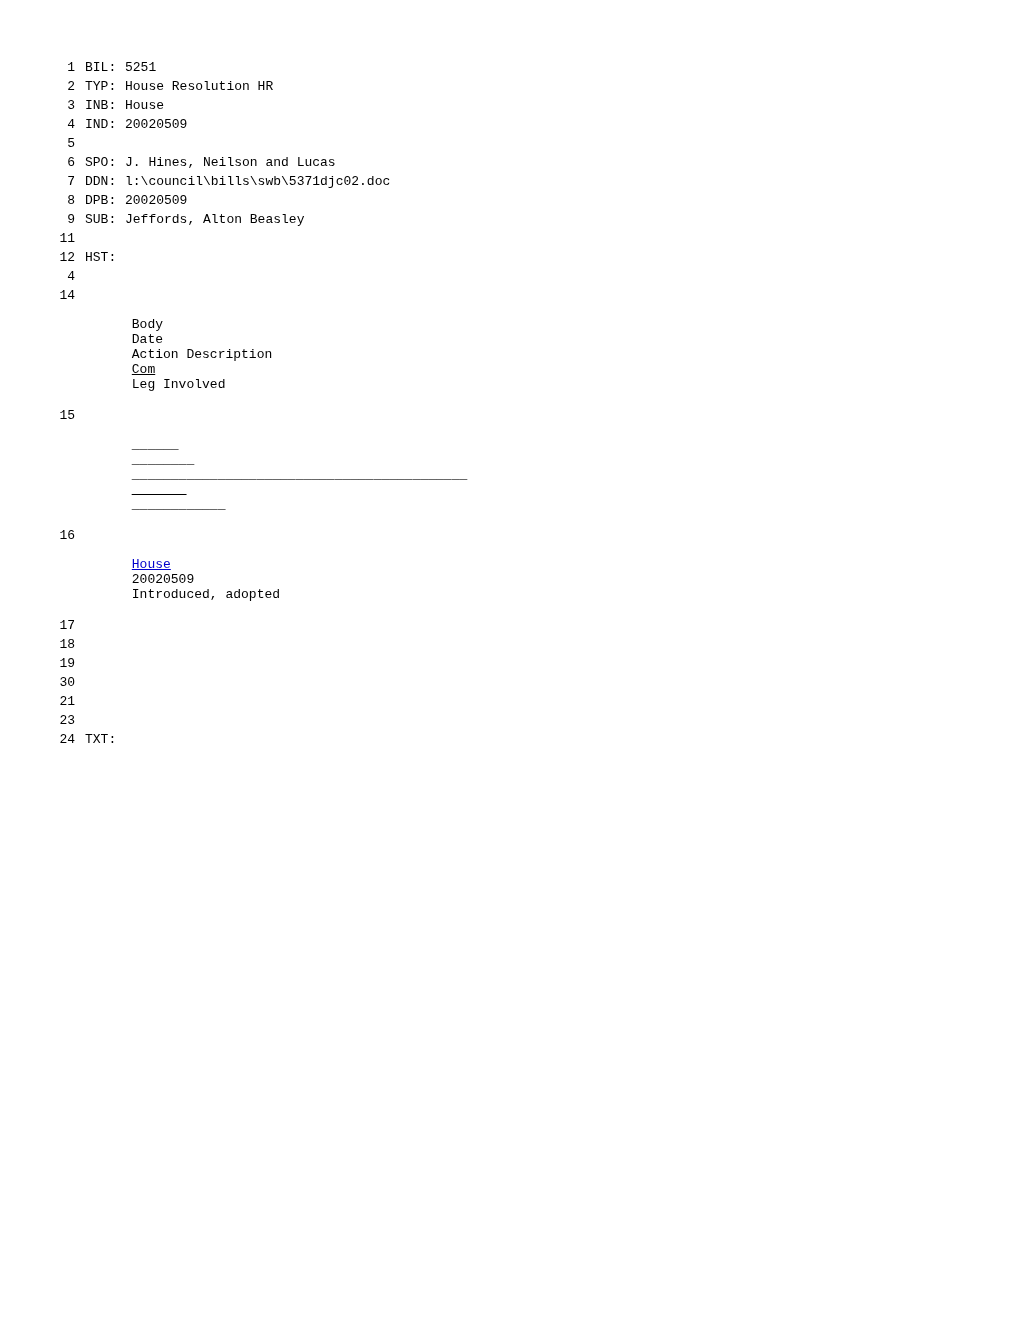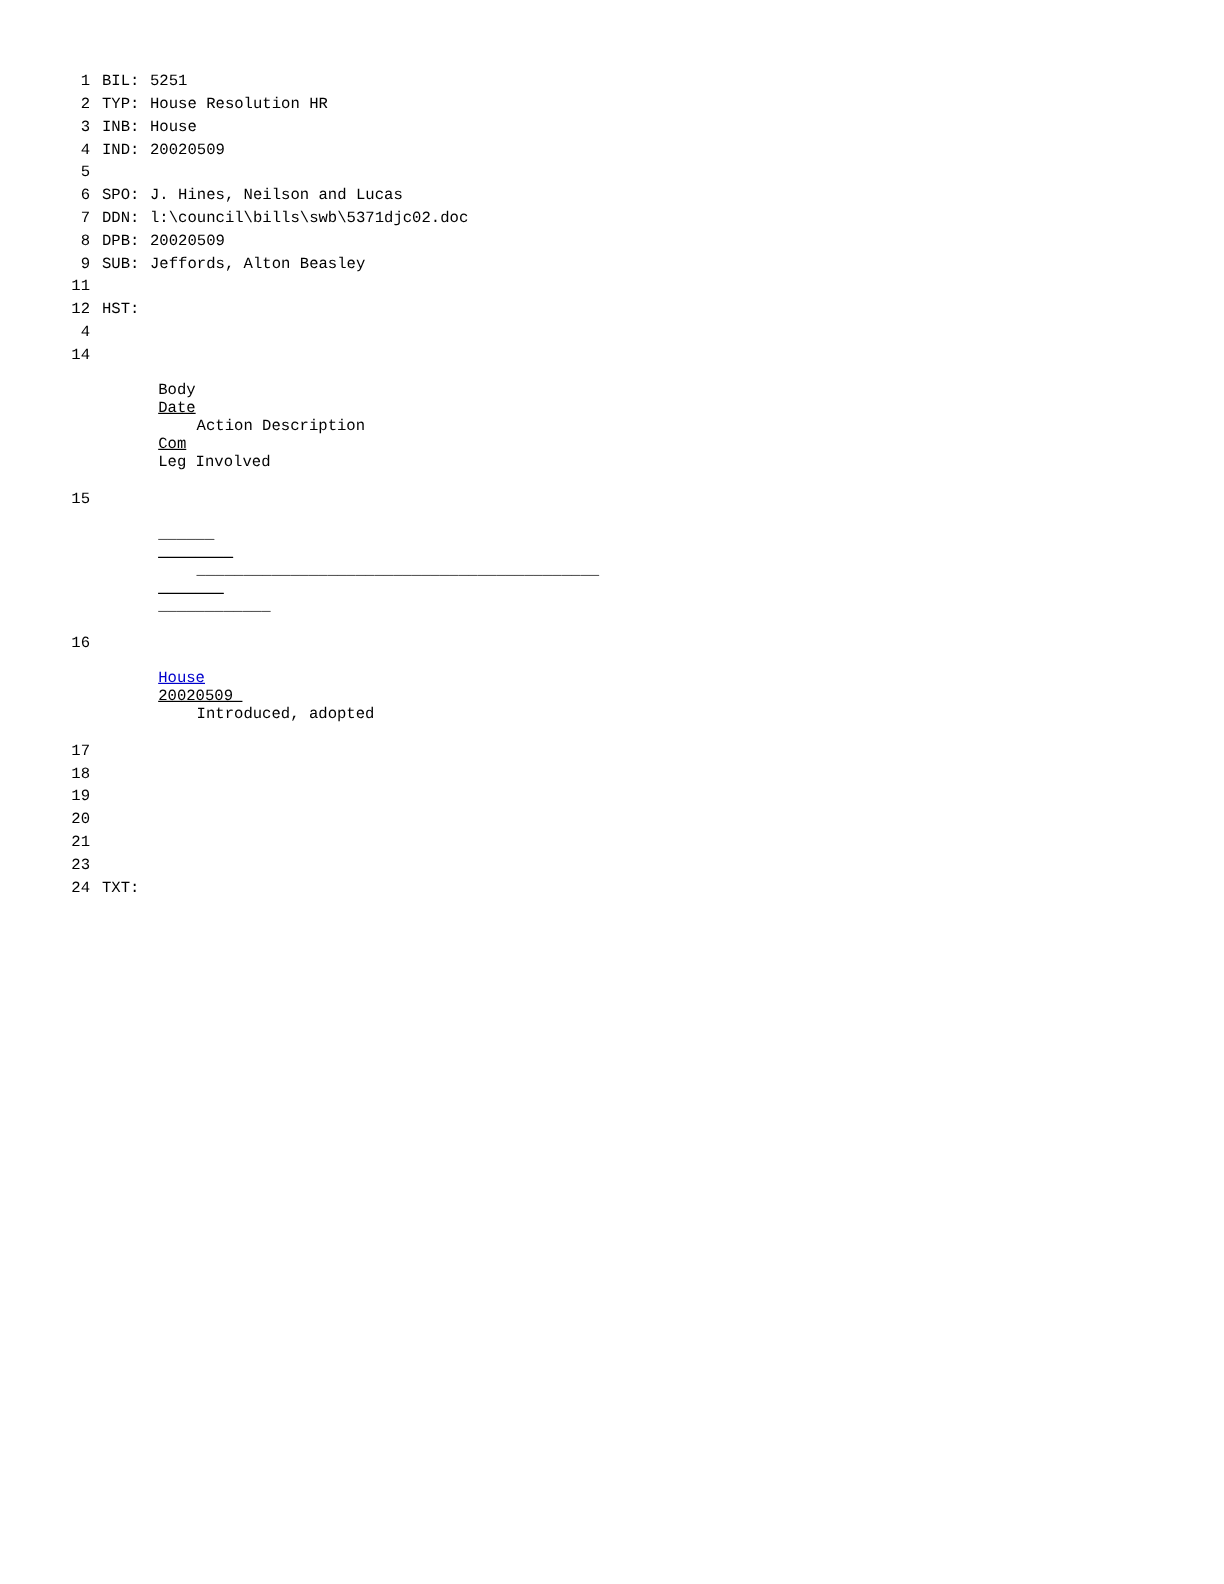--- a/index.html
+++ b/index.html
@@ -62,27 +62,25 @@
 
     .col-body {
       width: 65px;
       display: inline-block;
       margin-top: 14px;
     }
 
     .col-date {
       width: 75px;
       display: inline-block;
-      text-decoration: underline;
     }
 
     .col-action {
       width: 430px;
       display: inline-block;
-      margin-left: 32px;
     }
 
     .col-com {
       width: 70px;
       display: inline-block;
       text-decoration: underline;
     }
 
     .col-leg {
       display: inline-block;
@@ -192,21 +190,21 @@
   <div class="line">
     <span class="line-number">18</span>
     <span class="line-content">&nbsp;</span>
   </div>
 
   <div class="line">
     <span class="line-number">19</span>
   </div>
 
   <div class="line">
-    <span class="line-number">20</span>
+    <span class="line-number">30</span>
     <span class="line-content">&nbsp;</span>
   </div>
 
   <div class="line">
     <span class="line-number">21</span>
     <span class="line-content">&nbsp;</span>
   </div>
 
 
   <div class="line">

